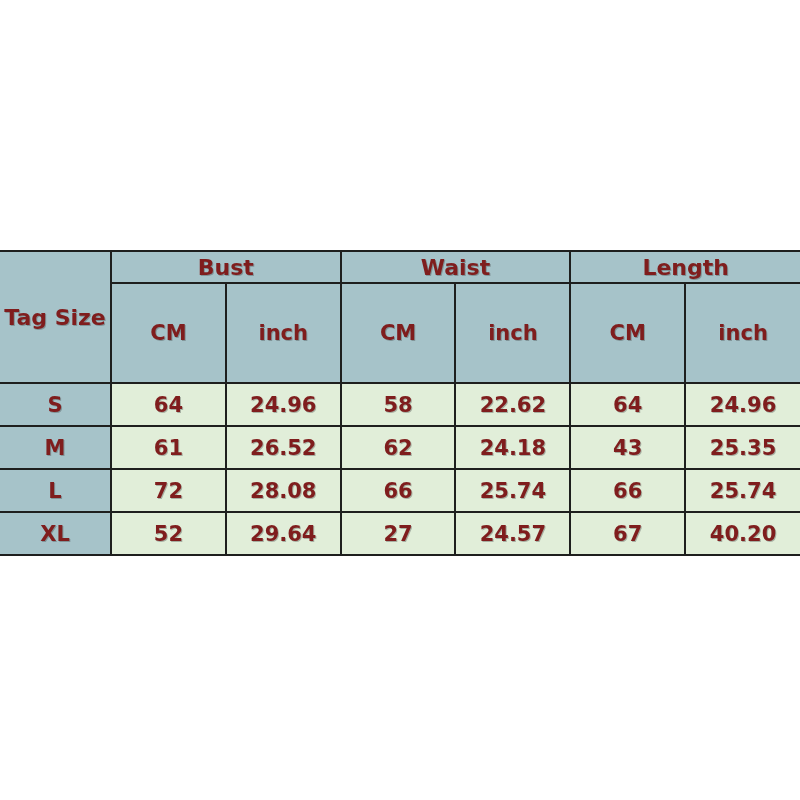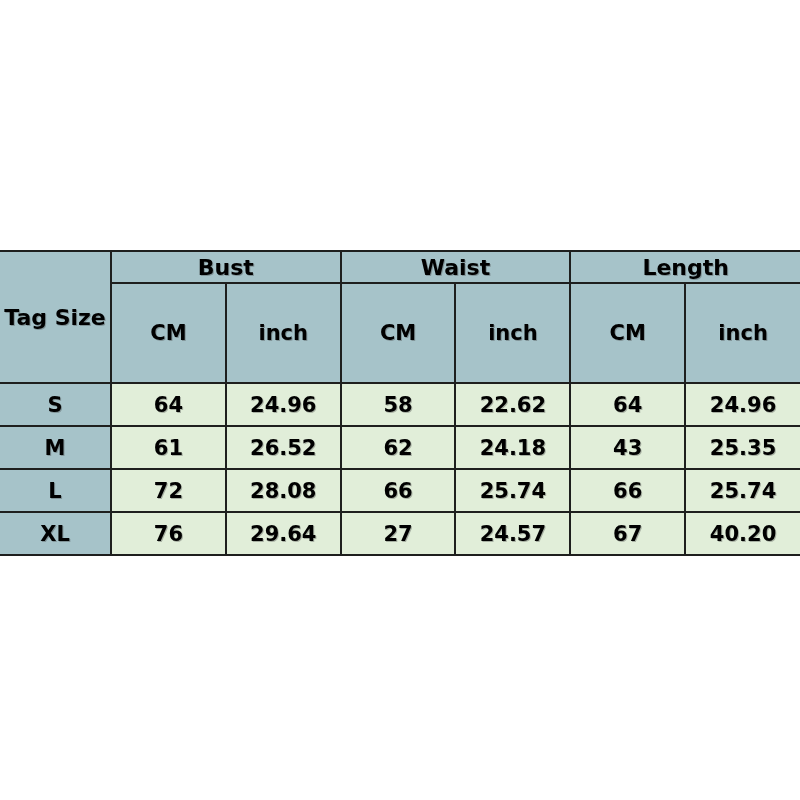--- a/index.html
+++ b/index.html
@@ -26,21 +26,21 @@
     table-layout: fixed;
     border-top: 2px solid #1e1f1e;
     border-bottom: 2px solid #1e1f1e;
   }
   table.size-chart col.c-size { width: 111px; }
   table.size-chart td, table.size-chart th {
     border: 2px solid #1e1f1e;
     padding: 0;
     text-align: center;
     vertical-align: middle;
-    color: #000000;
+    color: #7f1d1d;
     font-weight: bold;
     text-shadow: 1px 1px 0 rgba(60,60,60,0.35);
   }
   
   table.size-chart tr > *:first-child { border-left: none; }
   table.size-chart tr > *:last-child { border-right: none; }
 
   .hdr {
     background: #a6c3c9;
     font-size: 21px;
@@ -109,21 +109,21 @@
       <td class="size-col">L</td>
       <td>72</td>
       <td>28.08</td>
       <td>66</td>
       <td>25.74</td>
       <td>66</td>
       <td>25.74</td>
     </tr>
     <tr class="data-row">
       <td class="size-col">XL</td>
-      <td>76</td>
+      <td>52</td>
       <td>29.64</td>
       <td>27</td>
       <td>24.57</td>
       <td>67</td>
       <td>40.20</td>
     </tr>
   </tbody>
     </table>
 </div>
 

